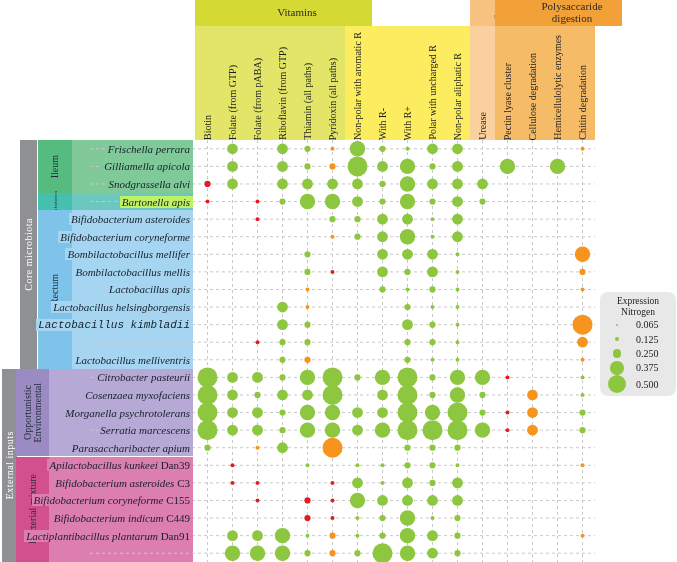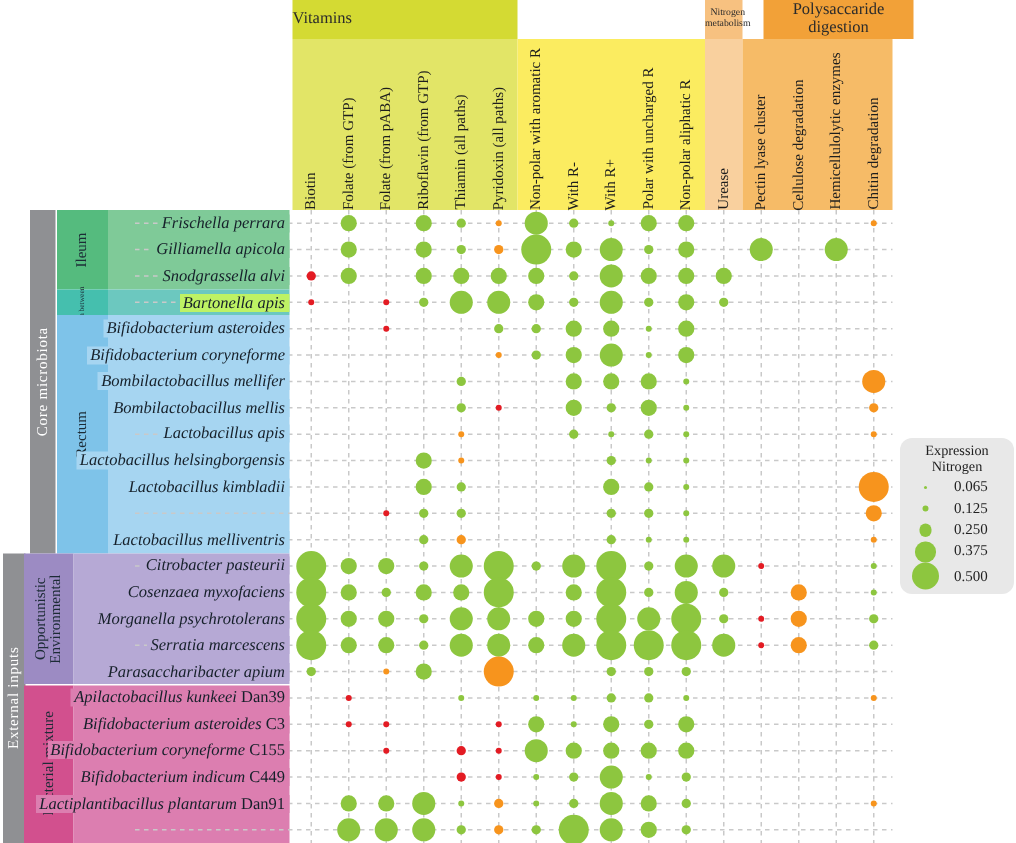--- a/index.html
+++ b/index.html
@@ -1,20 +1,20 @@
 <!DOCTYPE html>
 <html><head>
 <meta charset="utf-8">
 <style>
   html,body{margin:0;padding:0;background:#ffffff;}
   #page{position:relative;width:677px;height:562px;background:#fff;overflow:hidden;
         font-family:"Liberation Serif","DejaVu Serif",serif;}
   .abs{position:absolute;}
-  .band{display:flex;align-items:center;justify-content:flex-start;text-align:center;
-        color:#2b2b2b;font-size:11px;line-height:1.05;}
+  .band{display:flex;align-items:center;justify-content:center;text-align:center;
+        color:#2b2b2b;font-size:11px;line-height:1.05;padding-left:27px;}
   .collabel-cell{display:flex;align-items:flex-end;justify-content:center;}
   .collabel-cell span{writing-mode:vertical-rl;transform:rotate(180deg);
         font-size:10px;color:#1d1d1d;white-space:nowrap;padding-bottom:3px;}
   .sidebar{display:flex;align-items:center;justify-content:center;background:#8f9093;}
   .sidebar span{writing-mode:vertical-rl;transform:rotate(180deg);color:#ffffff;
         font-size:10px;white-space:nowrap;letter-spacing:.5px;}
   .seccell{display:flex;align-items:center;justify-content:center;}
   .seccell span{writing-mode:vertical-rl;transform:rotate(180deg);color:#1c2b36;
         font-size:10px;white-space:nowrap;line-height:1.0;}
   .seccell.tiny span{font-size:5px;}
@@ -75,21 +75,21 @@
   </div>
 <div class="abs band" style="left: 195px; top: 0px; width: 150px; height: 26px; background: rgb(212, 218, 51);">
       <span>Vitamins</span>
     </div>
     <div class="abs" style="left: 195px; top: 26px; width: 150px; height: 114px; background: rgb(226, 229, 103);"></div>
     <div class="abs" style="left: 345px; top: 26px; width: 125px; height: 114px; background: rgb(251, 236, 96);"></div>
     <div class="abs band" style="left: 470px; top: 0px; width: 25px; height: 26px; background: rgb(247, 193, 128);">
       <span style="font-size: 6.5px;">Nitrogen metabolism</span>
     </div>
     <div class="abs" style="left: 470px; top: 26px; width: 25px; height: 114px; background: rgb(249, 208, 158);"></div>
-    <div class="abs band" style="left: 495px; top: 0px; width: 100px; height: 26px; background: rgb(242, 161, 56); margin-left: 14px;">
+    <div class="abs band" style="left: 495px; top: 0px; width: 100px; height: 26px; background: rgb(242, 161, 56);">
       <span>Polysaccaride digestion</span>
     </div>
     <div class="abs" style="left: 495px; top: 26px; width: 100px; height: 114px; background: rgb(246, 187, 103);"></div>
     <div class="abs collabel-cell" style="left: 195px; top: 26px; width: 25px; height: 114px;">
       <span>Biotin</span>
     </div>
     <div class="abs collabel-cell" style="left: 220px; top: 26px; width: 25px; height: 114px;">
       <span>Folate (from GTP)</span>
     </div>
     <div class="abs collabel-cell" style="left: 245px; top: 26px; width: 25px; height: 114px;">
@@ -441,21 +441,21 @@
     </div>
     <div class="abs rowname" style="left: 60px; top: 263.083px; width: 133px; height: 17.5833px;">
       <span class="nm" style="background: rgb(166, 213, 241);">Bombilactobacillus mellis</span>
     </div>
     <div class="abs rowname" style="left: 60px; top: 280.667px; width: 133px; height: 17.5833px;">
       <span class="nm" style="background: rgb(166, 213, 241);">Lactobacillus apis</span>
     </div>
     <div class="abs rowname" style="left: 60px; top: 298.25px; width: 133px; height: 17.5833px;">
       <span class="nm" style="background: rgb(166, 213, 241);">Lactobacillus helsingborgensis</span>
     </div>
-    <div class="abs rowname" style="left: 60px; top: 315.833px; width: 133px; height: 17.5833px;">
+    <div class="abs rowname" style="left: 60px; top: 315.833px; width: 133px; height: 17.5833px; font-family: Liberation Mono, monospace;">
       <span class="nm" style="background: rgb(166, 213, 241);">Lactobacillus kimbladii</span>
     </div>
     <div class="abs rowname" style="left: 60px; top: 351px; width: 133px; height: 17.5833px;">
       <span class="nm" style="background: rgb(166, 213, 241);">Lactobacillus melliventris</span>
     </div>
     <div class="abs rowname" style="left: 60px; top: 368.583px; width: 133px; height: 17.5833px;">
       <span class="nm" style="background: rgb(182, 169, 213);">Citrobacter pasteurii</span>
     </div>
     <div class="abs rowname" style="left: 60px; top: 386.167px; width: 133px; height: 17.5833px;">
       <span class="nm" style="background: rgb(182, 169, 213);">Cosenzaea myxofaciens</span>

